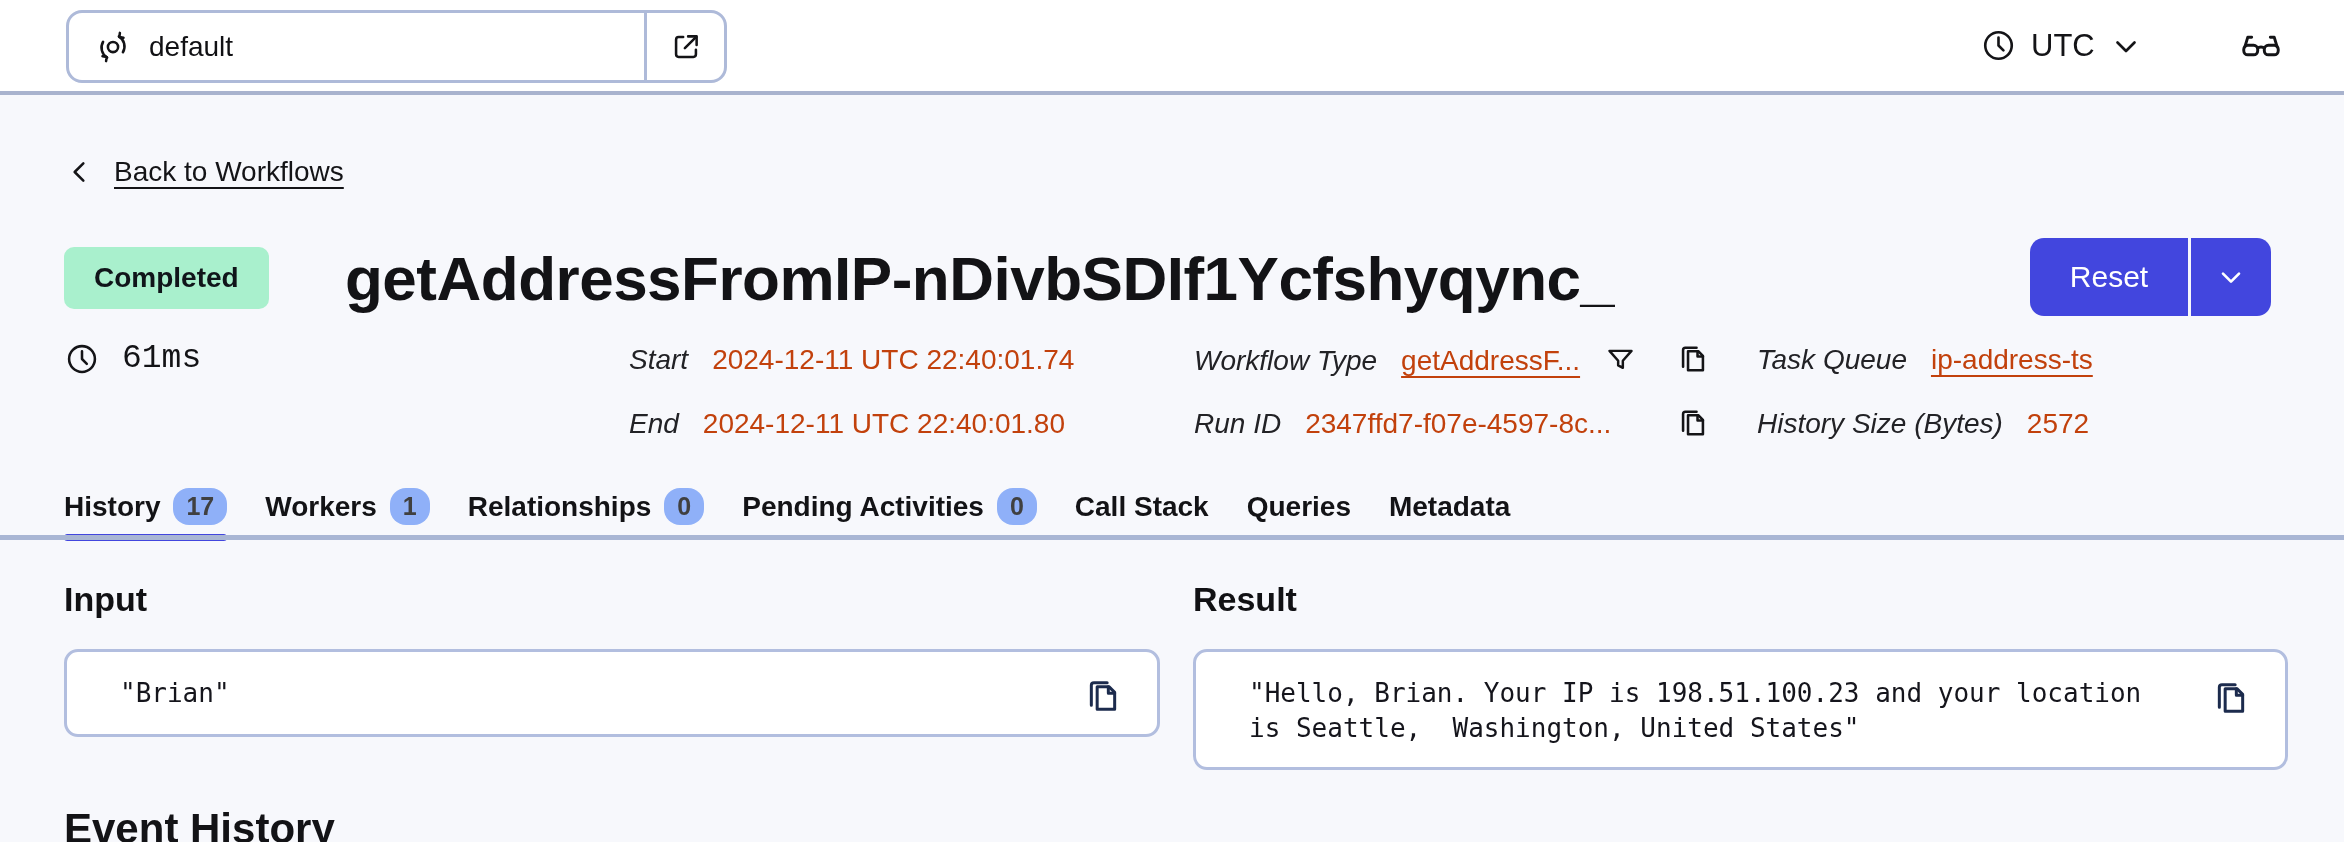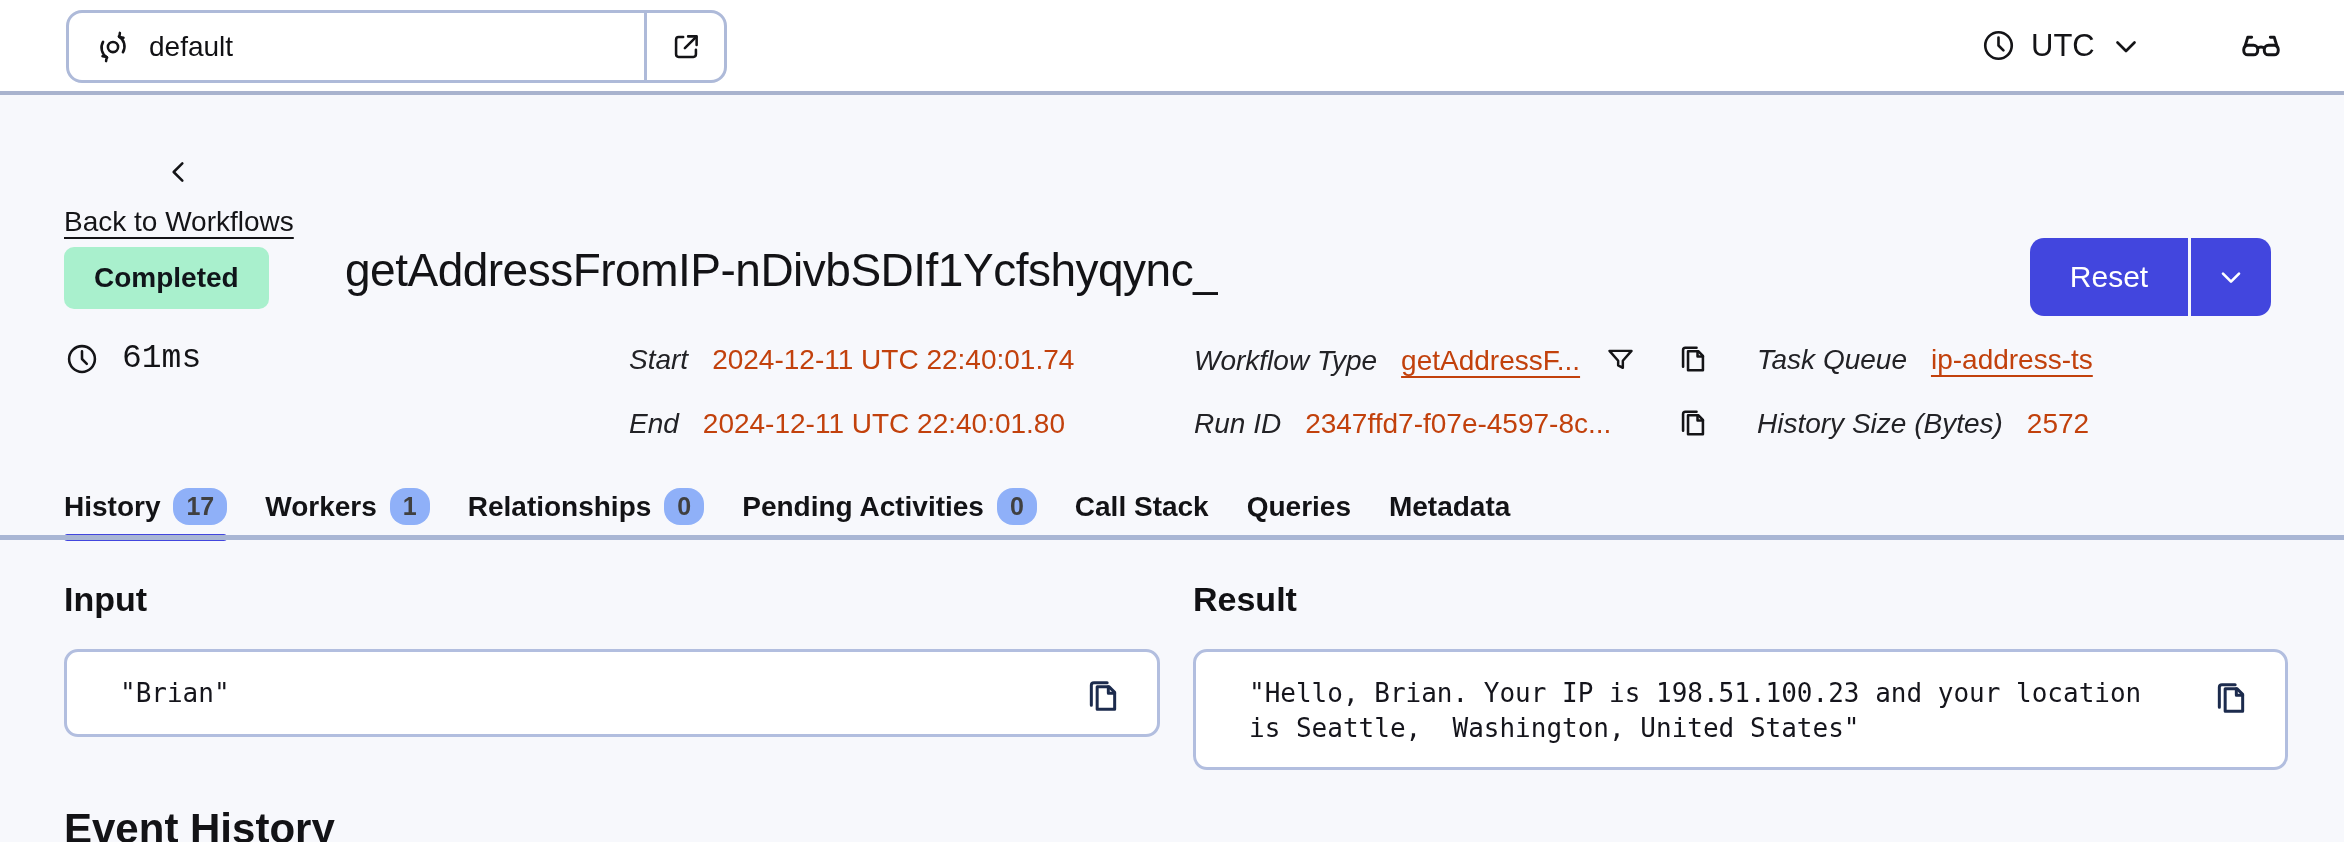--- a/index.html
+++ b/index.html
@@ -29,36 +29,36 @@
     display: flex; align-items: center; justify-content: center; cursor: pointer;
   }
   .topbar-right { position: absolute; left: 1980px; top: 0; height: 91px; display: flex; align-items: center; }
   .tz-btn { display: flex; align-items: center; gap: 14px; background: none; border: none; cursor: pointer; font-family: inherit; }
   .tz-btn .tz-label { font-size: 31px; color: #141417; }
   .labs-btn { margin-left: 96px; background: none; border: none; cursor: pointer; }
 
   
   .back-link {
     position: absolute; left: 64px; top: 156px;
-    display: flex; align-items: center; gap: 18px; cursor: pointer; color: #141417; text-decoration: none; flex-direction: column;
+    display: flex; align-items: center; gap: 18px; cursor: pointer; color: #141417; text-decoration: none;
   }
   .back-link span {
     font-size: 28px; text-decoration: underline; text-underline-offset: 6px; text-decoration-thickness: 2px;
   }
 
   
   .status-badge {
     position: absolute; left: 64px; top: 247px; height: 62px;
     background: #A9F0CD; color: #10151a; border-radius: 10px;
     display: flex; align-items: center; padding: 16px 30px;
     font-size: 28px; font-weight: 600;
   }
   .wf-title {
     position: absolute; left: 345px; top: 243px;
-    font-size: 46px; font-weight: 400; letter-spacing: -0.5px; color: #131316;
+    font-size: 62px; font-weight: 700; letter-spacing: -0.5px; color: #131316;
     white-space: nowrap; max-width: 1650px; overflow: hidden; text-overflow: ellipsis;
   }
   .reset-split {
     position: absolute; left: 2030px; top: 238px; height: 78px; width: 241px;
     display: flex; border-radius: 14px; overflow: hidden;
   }
   .reset-main {
     flex: 1; background: #4246DE; color: #fff; border: none; cursor: pointer;
     font-family: inherit; font-size: 30px; font-weight: 500;
     border-right: 3px solid #F7F8FB;

